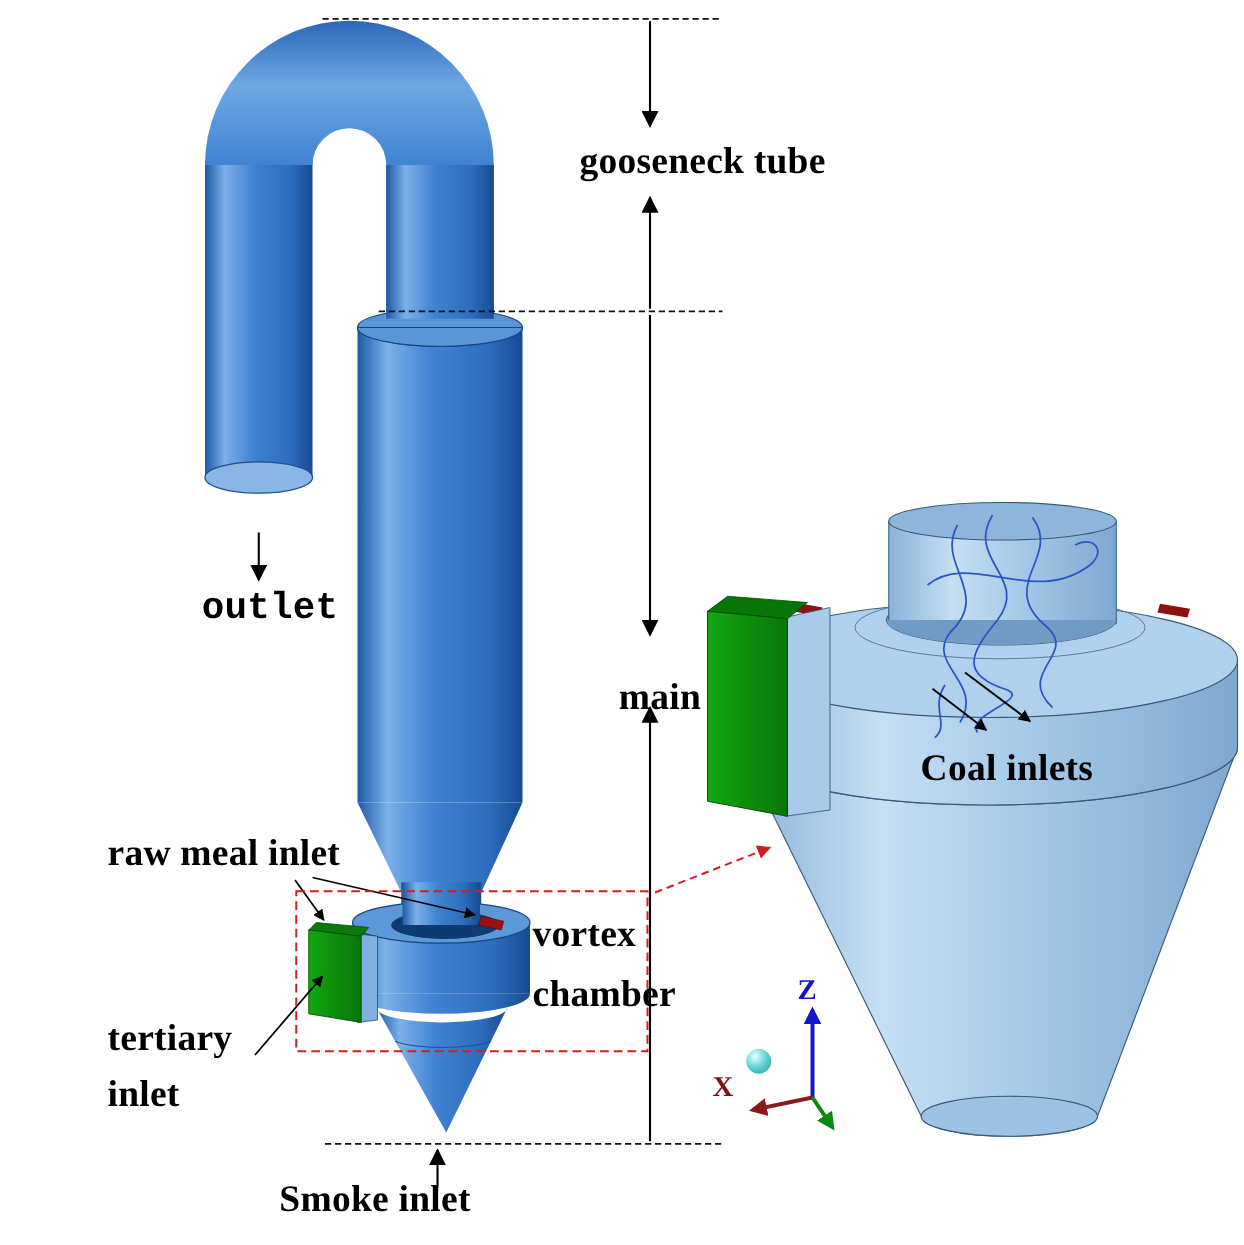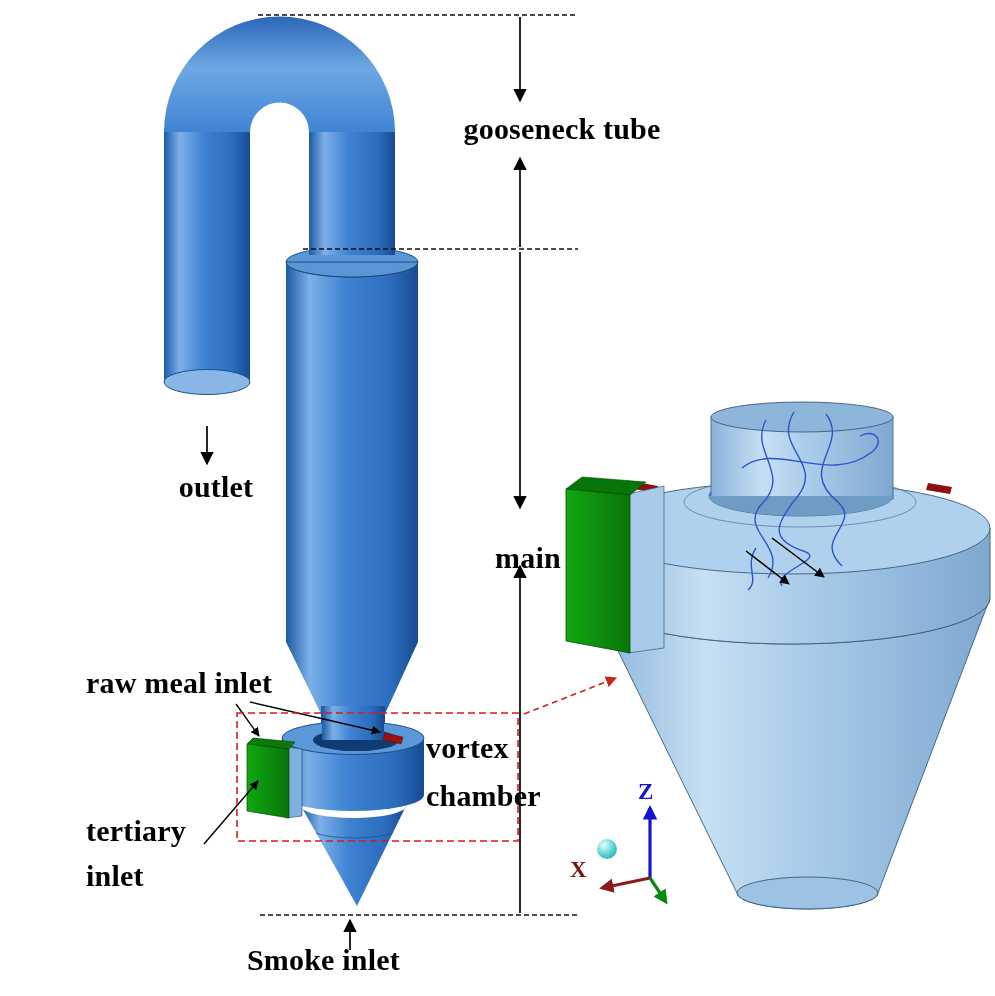--- a/index.html
+++ b/index.html
@@ -173,30 +173,31 @@
   <g>
     <circle cx="607" cy="849" r="10" fill="url(#gs)"></circle>
     <line x1="650" y1="878" x2="650" y2="808" stroke="#1515cc" stroke-width="3.2" marker-end="url(#mZ)"></line>
     <line x1="650" y1="878" x2="602" y2="888" stroke="#8b1a1a" stroke-width="3.2" marker-end="url(#mX)"></line>
     <line x1="650" y1="878" x2="666" y2="902" stroke="#0a8a0a" stroke-width="3.2" marker-end="url(#mY)"></line>
   </g>
 </svg>
 
 <div class="lbl center" style="left:428px;top:112px;width:268px;">gooseneck tube</div>
 
-<div class="lbl center" style="left:158px;top:470px;width:116px;">outlet</div>
+<div class="lbl center" style="left:158px;top:470px;width:116px;font-family:Liberation Mono, monospace;">outlet</div>
 
 <div class="lbl center" style="left:476px;top:541px;width:104px;">main</div>
 
 <div class="lbl" style="left:86px;top:666px;white-space:nowrap;">raw meal inlet</div>
 
 <div class="lbl" style="left:426px;top:724px;width:175px;line-height:1.6;">vortex chamber</div>
 
 <div class="lbl" style="left:86px;top:808px;width:150px;line-height:1.5;">tertiary inlet</div>
 
-<div class="lbl center" style="left:200px;top:943px;width:200px;text-align:right;">Smoke inlet</div>
-
+<div class="lbl center" style="left:200px;top:943px;width:200px;">Smoke inlet</div>
+
+<div class="lbl center" style="left:708px;top:598px;width:195px;">Coal inlets</div>
 
 <div class="axis-lbl" style="left:638px;top:779px;color:#1515cc;">Z</div>
 
 <div class="axis-lbl" style="left:570px;top:857px;color:#7a1212;">X</div>
 
 </div>
 
 </body></html>

